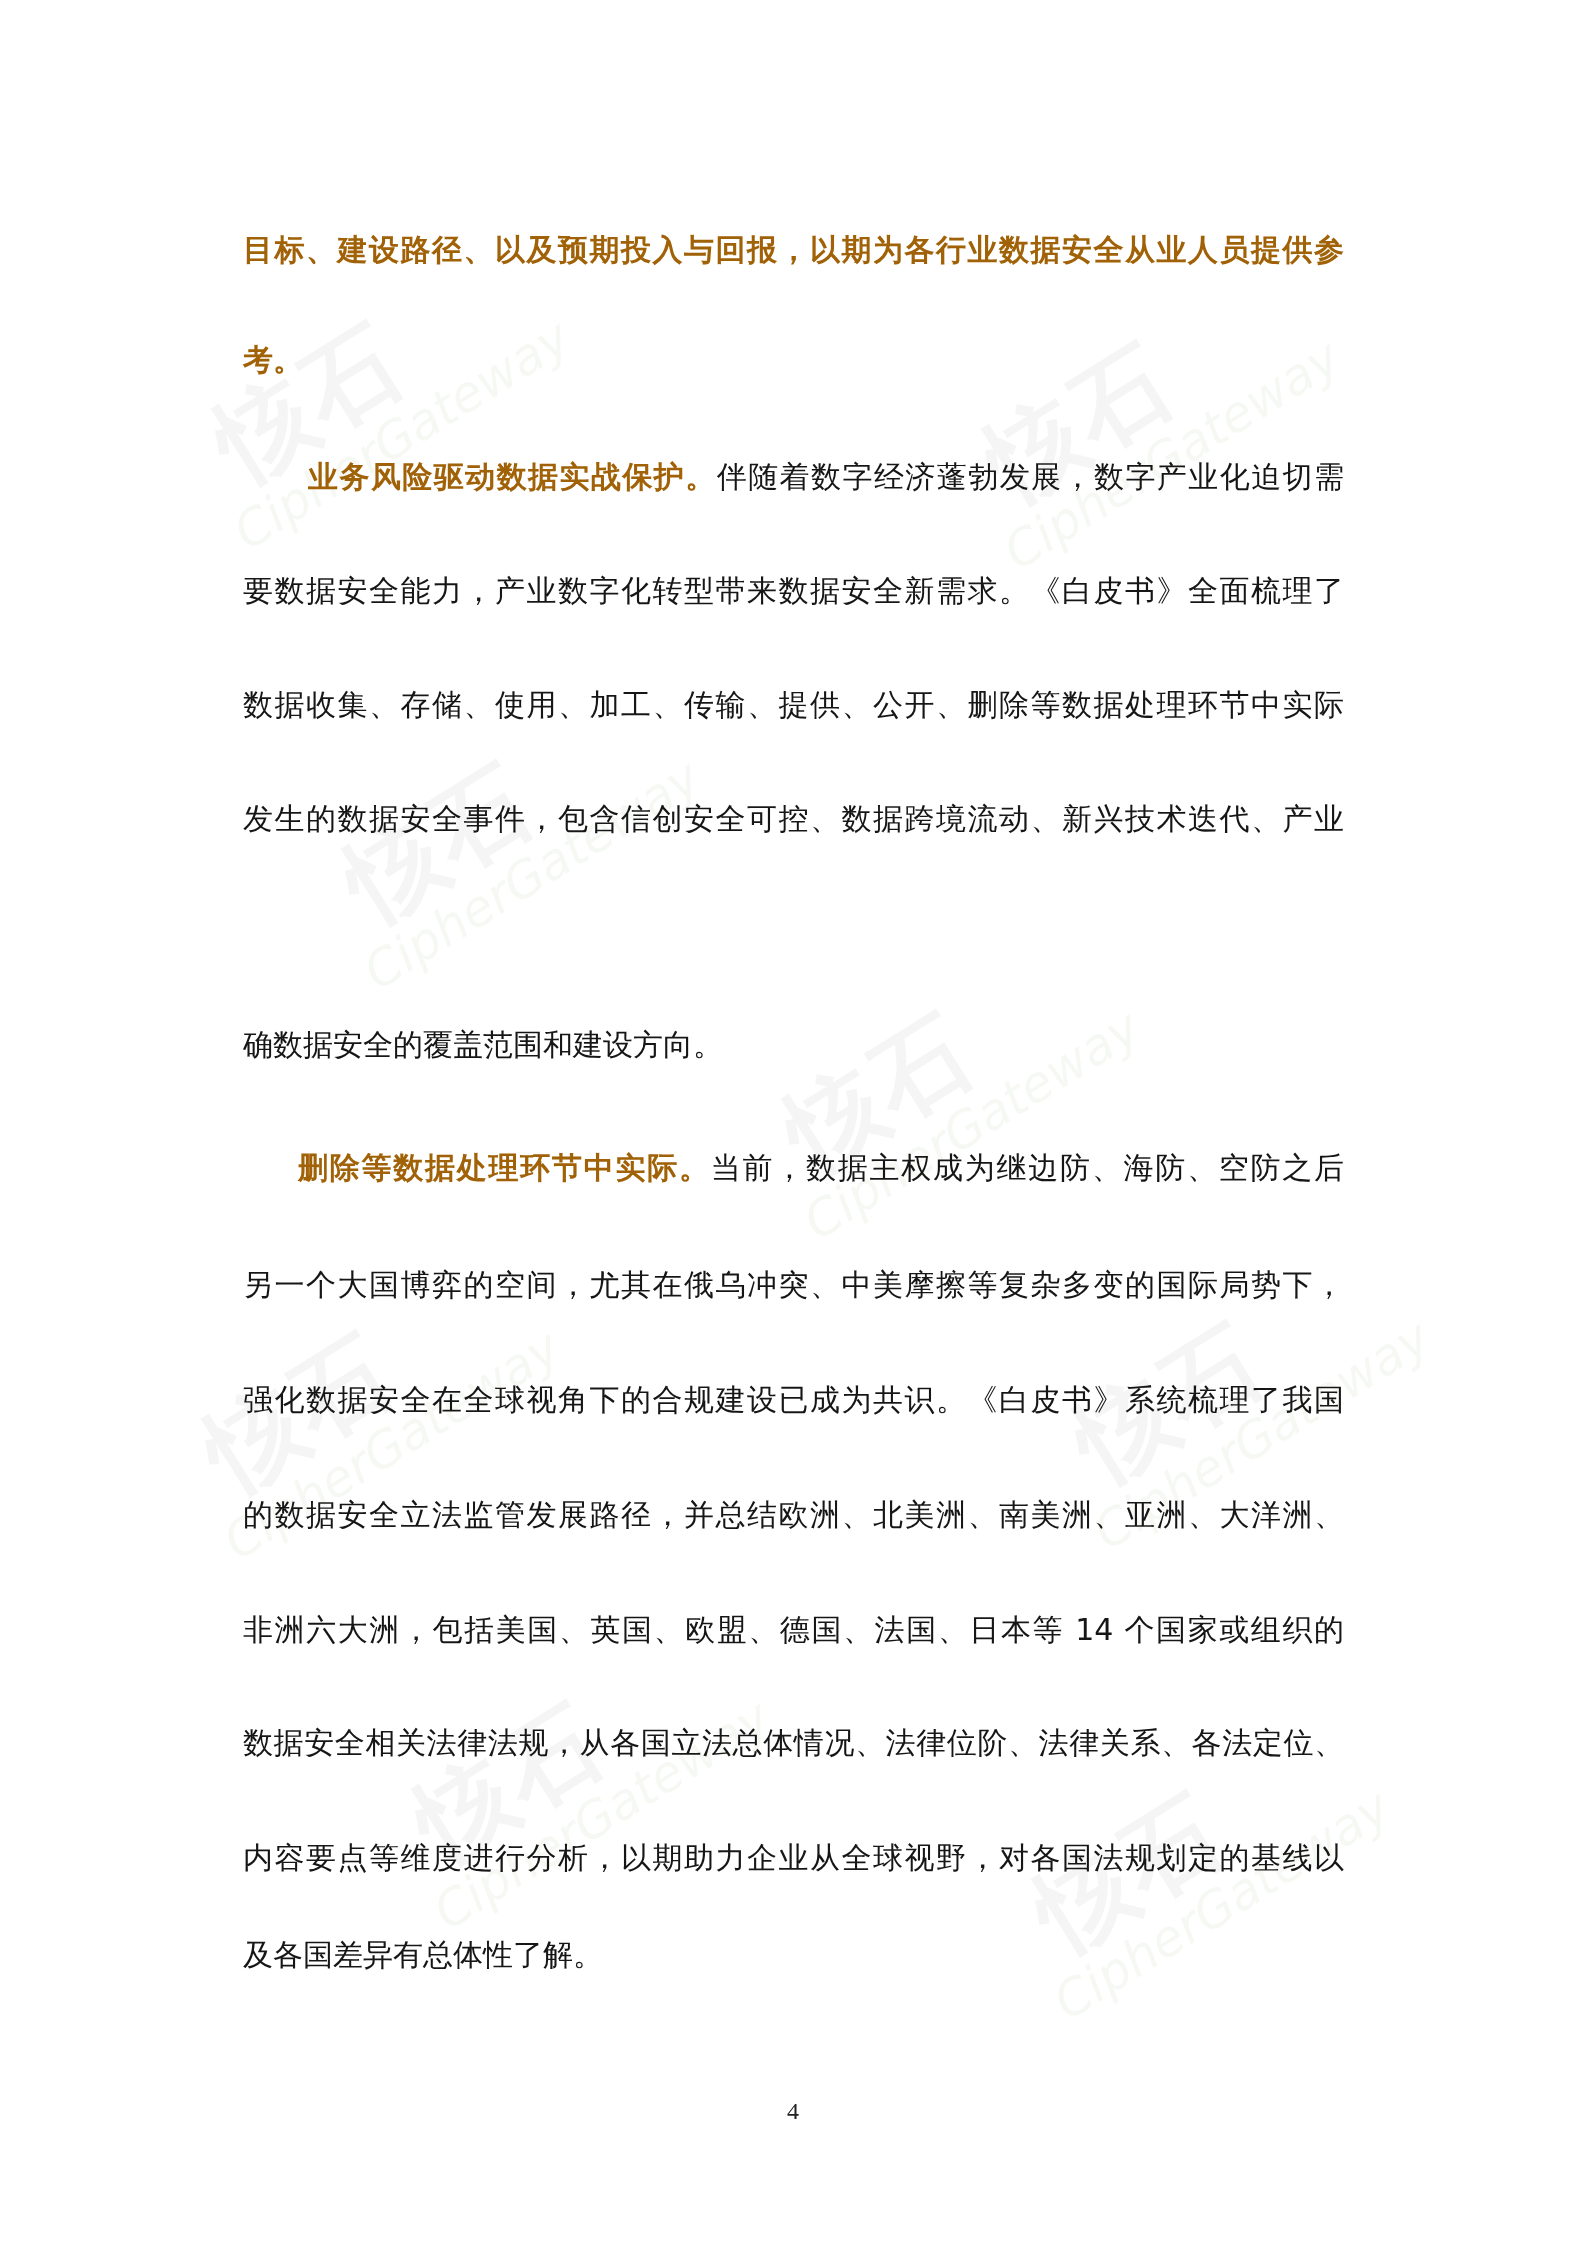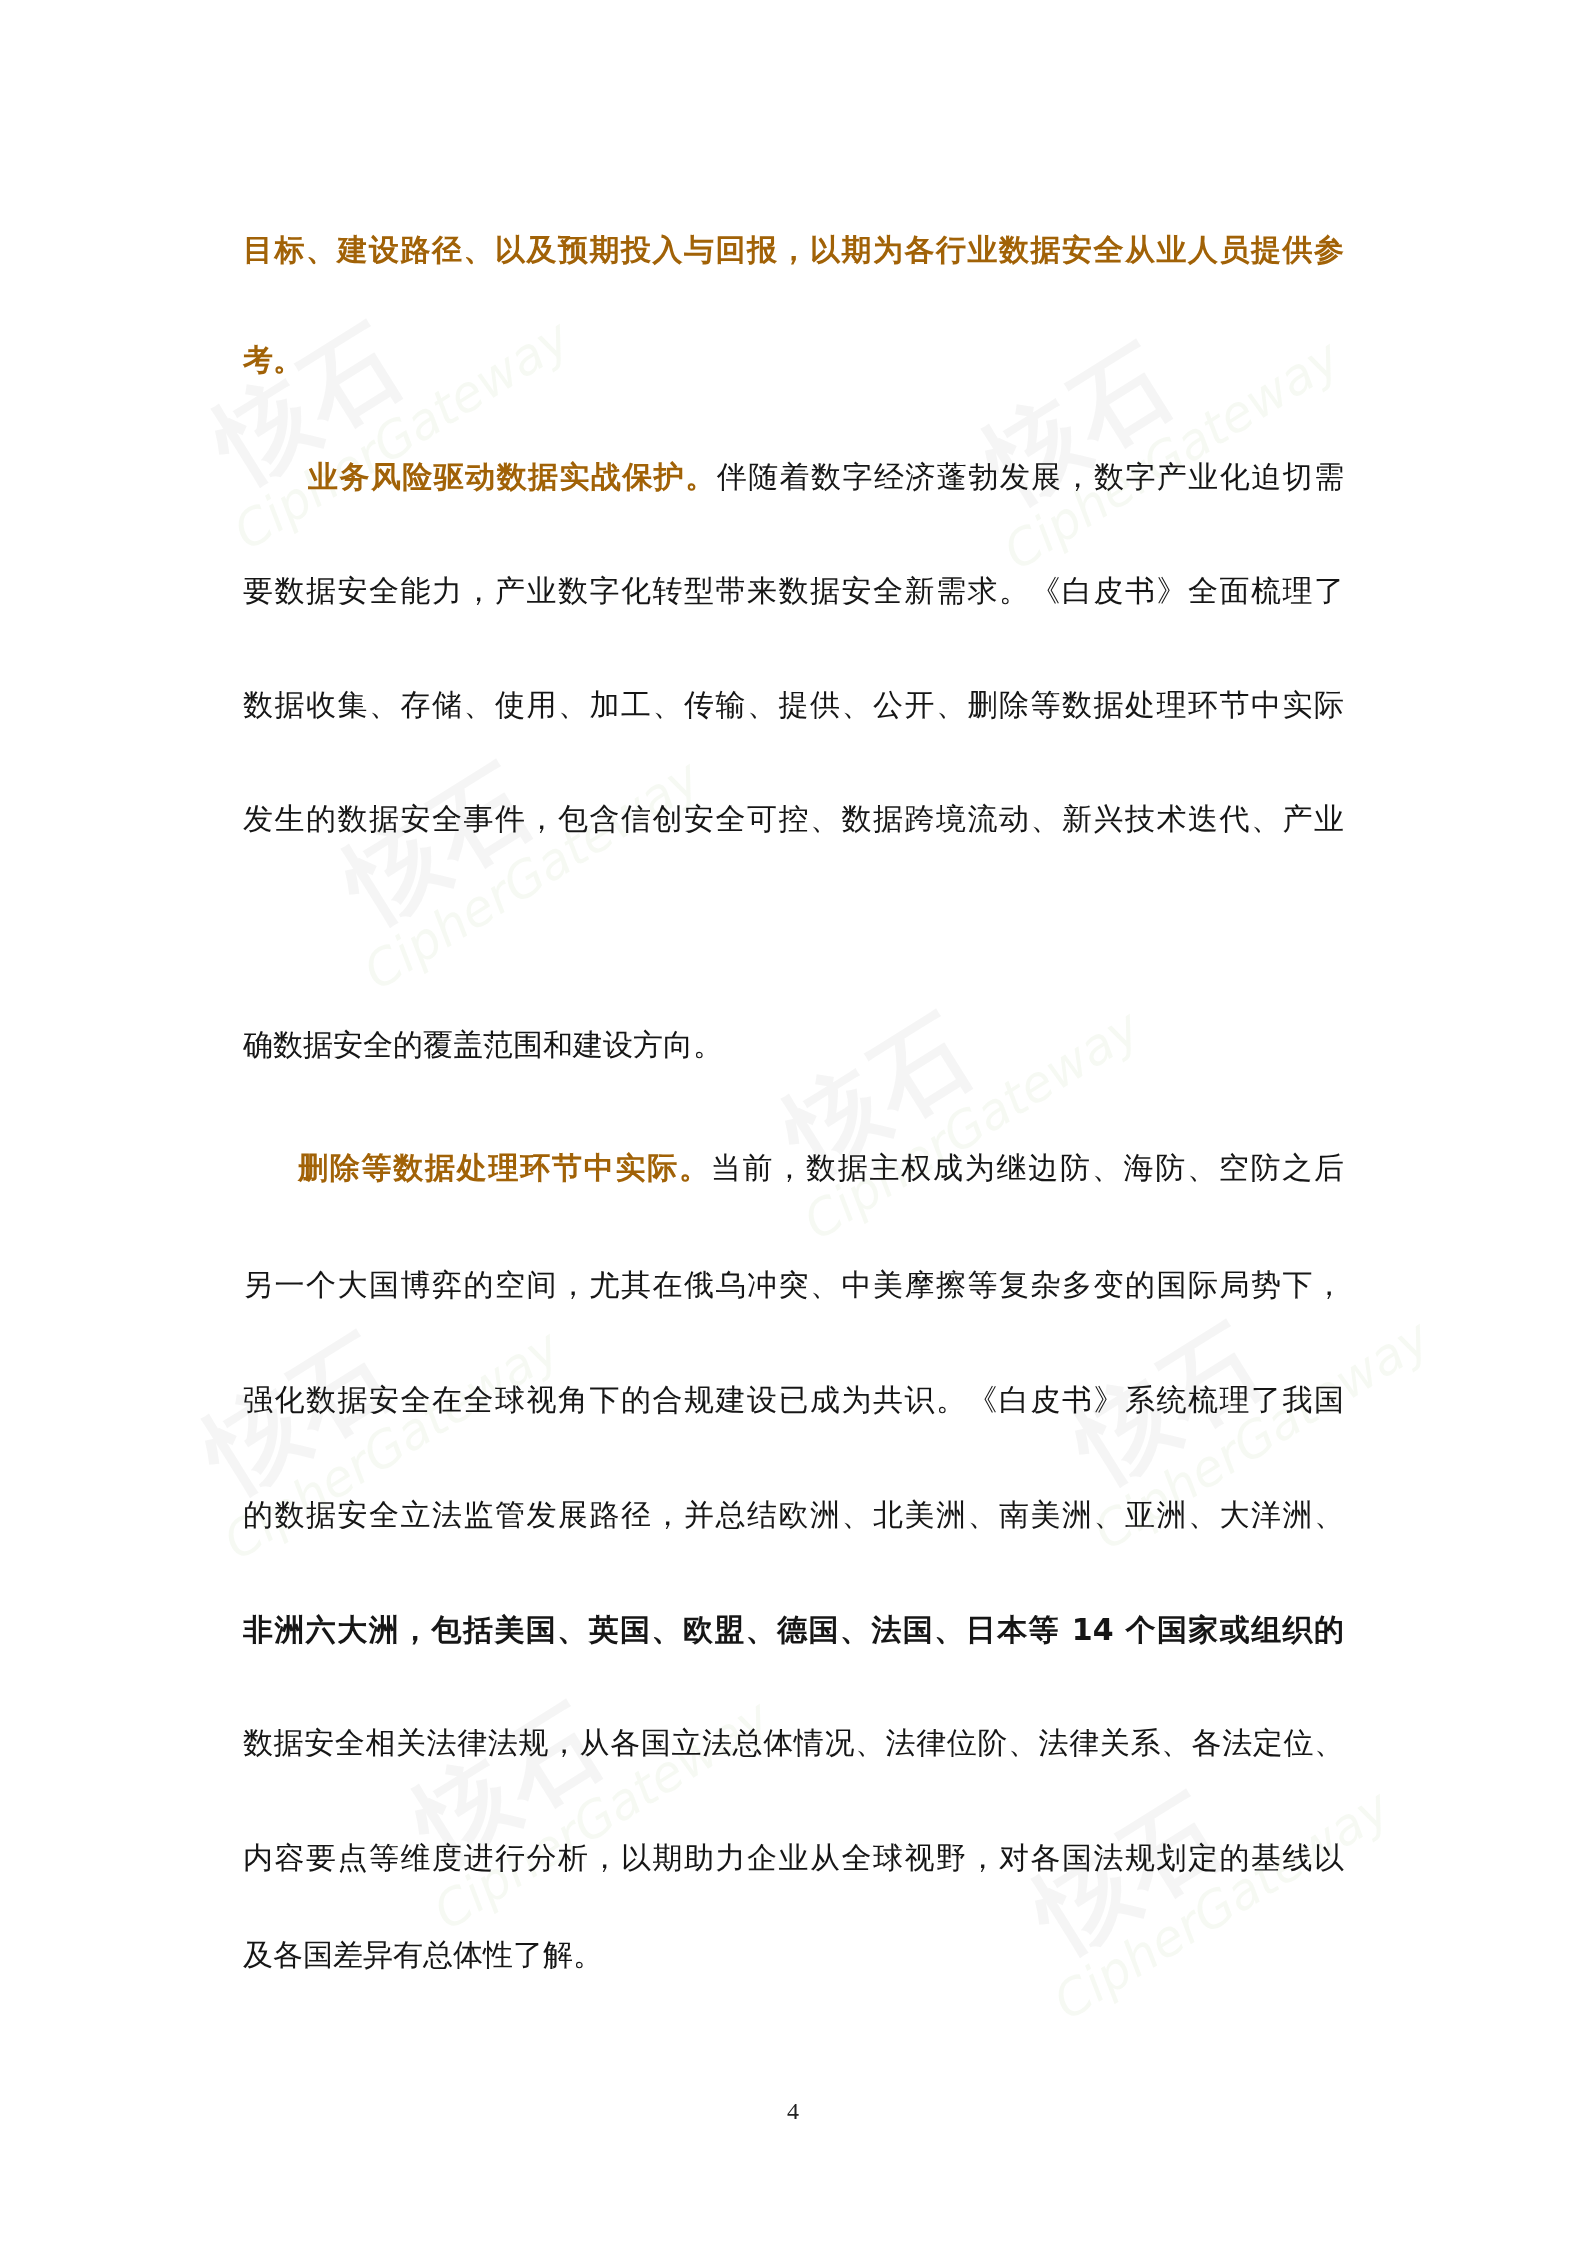--- a/index.html
+++ b/index.html
@@ -69,19 +69,19 @@
   <div class="line" style="top:685px;">数据收集、存储、使用、加工、传输、提供、公开、删除等数据处理环节中实际</div>
   <div class="line" style="top:799px;">发生的数据安全事件，包含信创安全可控、数据跨境流动、新兴技术迭代、产业</div>
   <div class="line last" style="top:1025px;">确数据安全的覆盖范围和建设方向。</div>
 
   <div class="line indent" style="top:1148px;">
     <span class="b">删除等数据处理环节中实际。</span><span>当前，数据主权成为继边防、海防、空防之后</span>
   </div>
   <div class="line" style="top:1265px;">另一个大国博弈的空间，尤其在俄乌冲突、中美摩擦等复杂多变的国际局势下，</div>
   <div class="line" style="top:1380px;">强化数据安全在全球视角下的合规建设已成为共识。《白皮书》系统梳理了我国</div>
   <div class="line" style="top:1495px;">的数据安全立法监管发展路径，并总结欧洲、北美洲、南美洲、亚洲、大洋洲、</div>
-  <div class="line" style="top:1610px;font-weight:bold;">非洲六大洲，包括美国、英国、欧盟、德国、法国、日本等 14 个国家或组织的</div>
+  <div class="line" style="top:1610px;">非洲六大洲，包括美国、英国、欧盟、德国、法国、日本等 14 个国家或组织的</div>
   <div class="line" style="top:1838px;">内容要点等维度进行分析，以期助力企业从全球视野，对各国法规划定的基线以</div>
   <div class="line" style="top:1723px;">数据安全相关法律法规，从各国立法总体情况、法律位阶、法律关系、各法定位、</div>
   <div class="line last" style="top:1935px;">及各国差异有总体性了解。</div>
 
   <div class="page-number">4</div>
 </div>
 
 </body></html>

